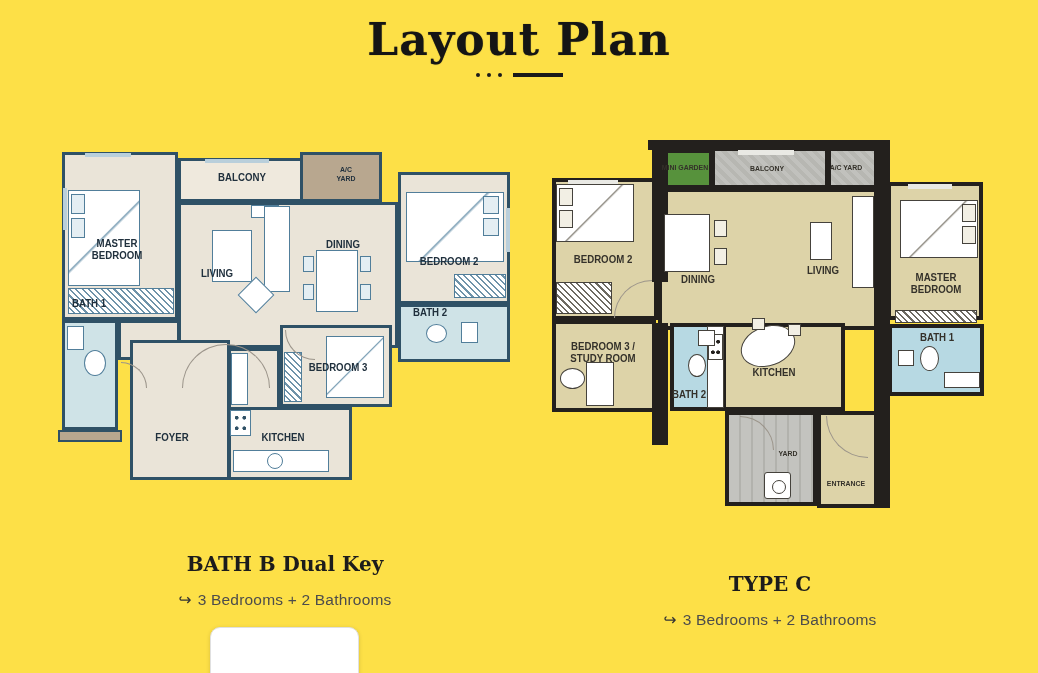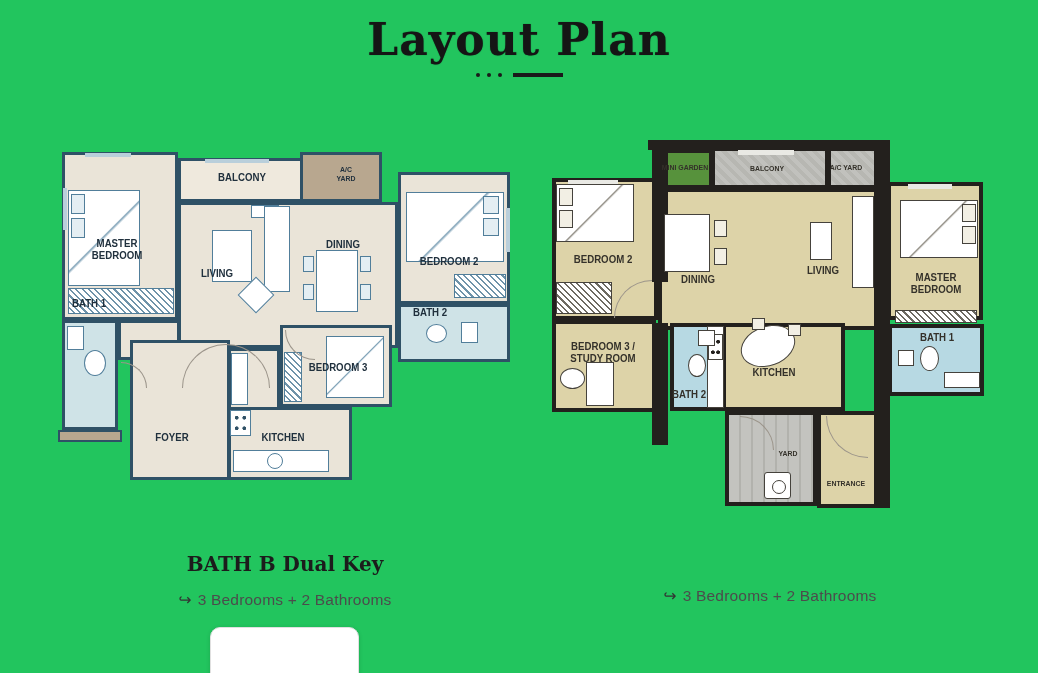--- a/index.html
+++ b/index.html
@@ -1,16 +1,16 @@
 <!DOCTYPE html>
 <html style="--plan-b-wall: #2f5166; --plan-b-floor: #eae4d8; --plan-b-bath: #cfe3e7; --plan-b-utility: #b8a78f; --plan-c-wall: #23201d; --plan-c-floor: #ddd3a8; --plan-c-bath: #b7d9e3; --plan-c-garden: #57923c; --plan-c-concrete: #bdbdb9;"><head>
 <meta charset="utf-8">
 <style>
   html,body{margin:0;padding:0;background:#fff;}
-  .page{position:relative;width:1038px;height:673px;background:#22c55e;overflow:hidden;
+  .page{position:relative;width:1038px;height:673px;background:#fde047;overflow:hidden;
         font-family:"Liberation Sans",sans-serif;}
   
   .hdr{position:absolute;left:0;top:14px;width:1038px;text-align:center;}
   .title{font-family:"DejaVu Serif","Liberation Serif",serif;font-weight:bold;font-size:44px;
          color:#151515;letter-spacing:1px;text-shadow:0 0 1px rgba(0,0,0,.45);}
   .ornament{margin:6px auto 0 auto;display:flex;align-items:center;justify-content:center;gap:7px;height:8px;}
   .dot{width:4px;height:4px;border-radius:50%;background:#1a1a1a;}
   .bar{width:50px;height:4px;background:#1a1a1a;margin-left:4px;}
   .subtitle{margin-top:9px;font-family:"DejaVu Serif","Liberation Serif",serif;font-size:17px;color:#3c3c3c;letter-spacing:.5px;}
   
@@ -226,20 +226,21 @@
     <div class="lc sm" style="left:298px;top:346px;width:56px;">ENTRANCE</div>
   </div>
 
   <div class="cap" style="left:150px;top:552px;width:270px;">
     <div class="cap-title">BATH B Dual Key</div>
     <div class="cap-feat">
       <span class="ic">↪</span><span>3 Bedrooms + 2 Bathrooms</span>
     </div>
   </div>
   <div class="cap" style="left:635px;top:572px;width:270px;">
+    <div class="cap-title">TYPE C</div>
     <div class="cap-feat">
       <span class="ic">↪</span><span>3 Bedrooms + 2 Bathrooms</span>
     </div>
   </div>
 
   <div class="bottom-btn"></div>
 
 </div>
 
 </body></html>

